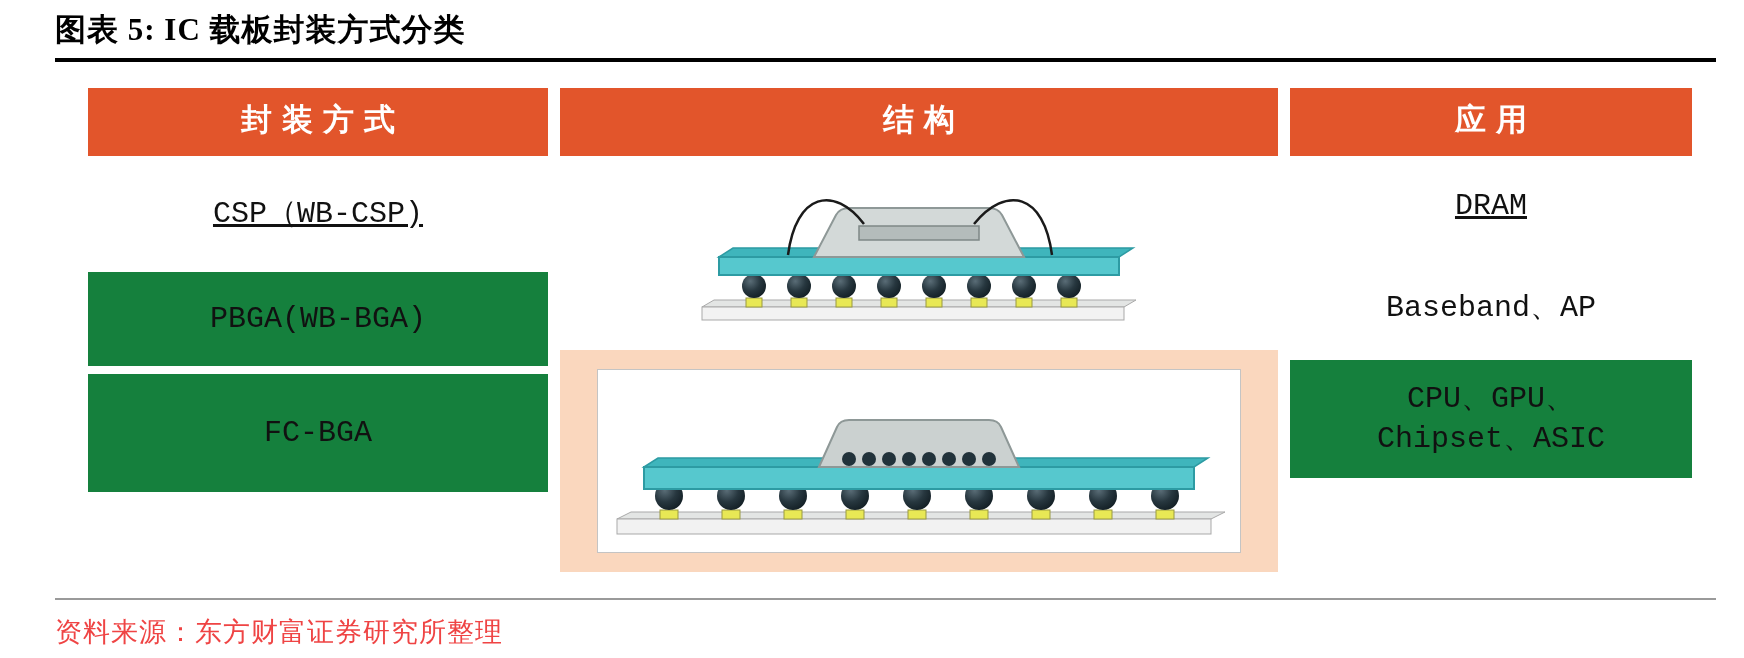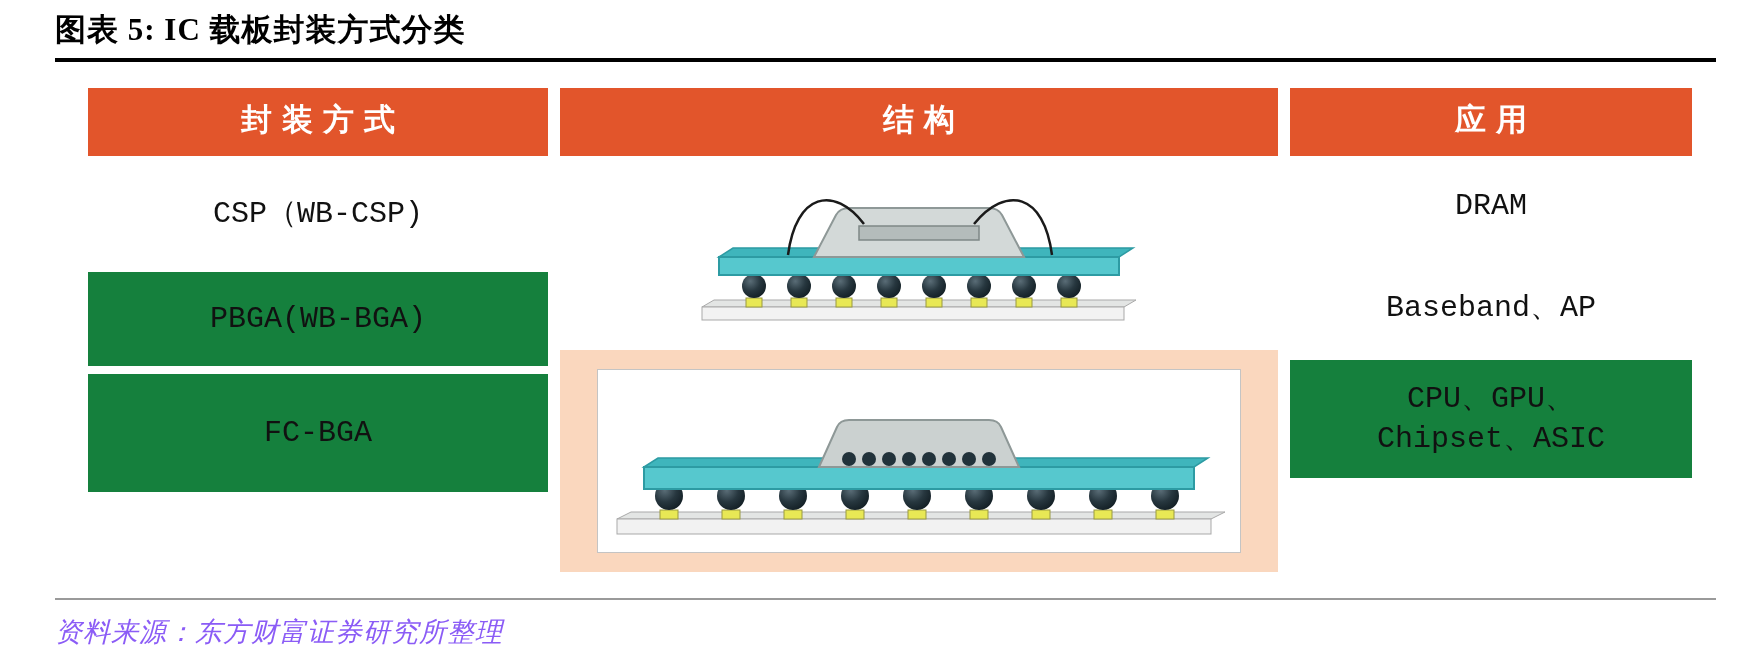--- a/index.html
+++ b/index.html
@@ -52,21 +52,21 @@
   .header-cell {
     height: 68px;
     background: #E2552B;
     color: #ffffff;
     font-weight: 700;
     font-size: 31px;
     letter-spacing: 10px;
     padding-left: 10px;
     box-sizing: border-box;
   }
-  .r1 { height: 100px; }
+  .r1 { height: 100px; text-decoration: underline; }
   .r2 { height: 94px;  }
   .r3 { height: 104px; }
   .r4 { height: 118px; }
   .merged-a { height: 194px; background: #ffffff; }
   .merged-b { height: 222px; background: #FAD7BE; }
   .peach { background: #15803d; }
   .inset {
     width: 644px;
     height: 184px;
     background: #ffffff;
@@ -77,23 +77,22 @@
     justify-content: center;
   }
   .bottom-rule {
     margin-top: 26px;
     height: 2px;
     background: #9a9a9a;
   }
   .source {
     margin-top: 14px;
     font-size: 27px;
-    color: #8b5cf6;
+    color: #ef4444;
     letter-spacing: 1px;
-    font-style: italic;
   }
 </style>
 </head>
 <body>
 
 <div class="page">
 
   <h1 class="title">图表 5: IC 载板封装方式分类</h1>
   <div class="title-rule"></div>
 

